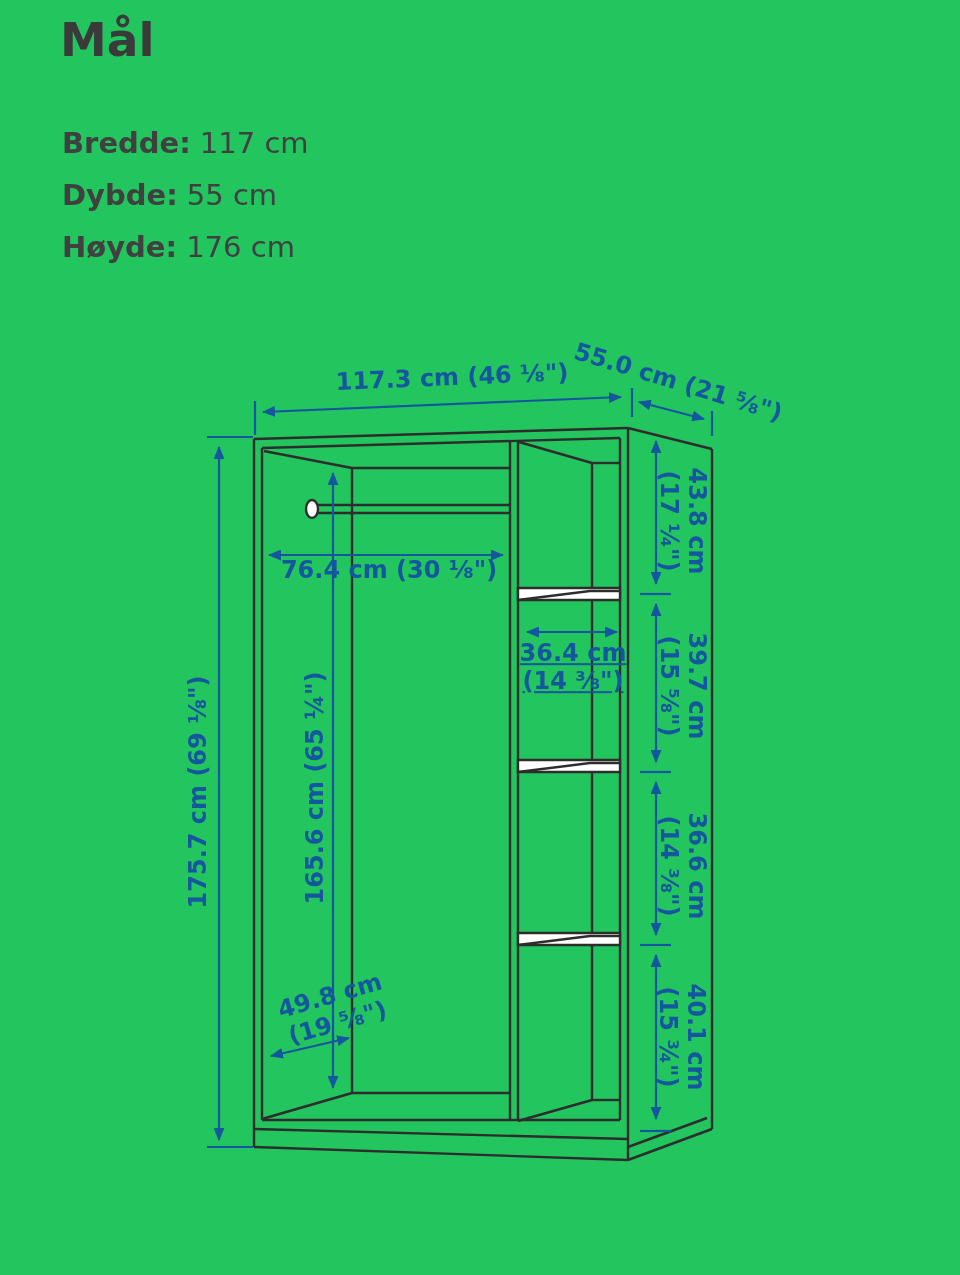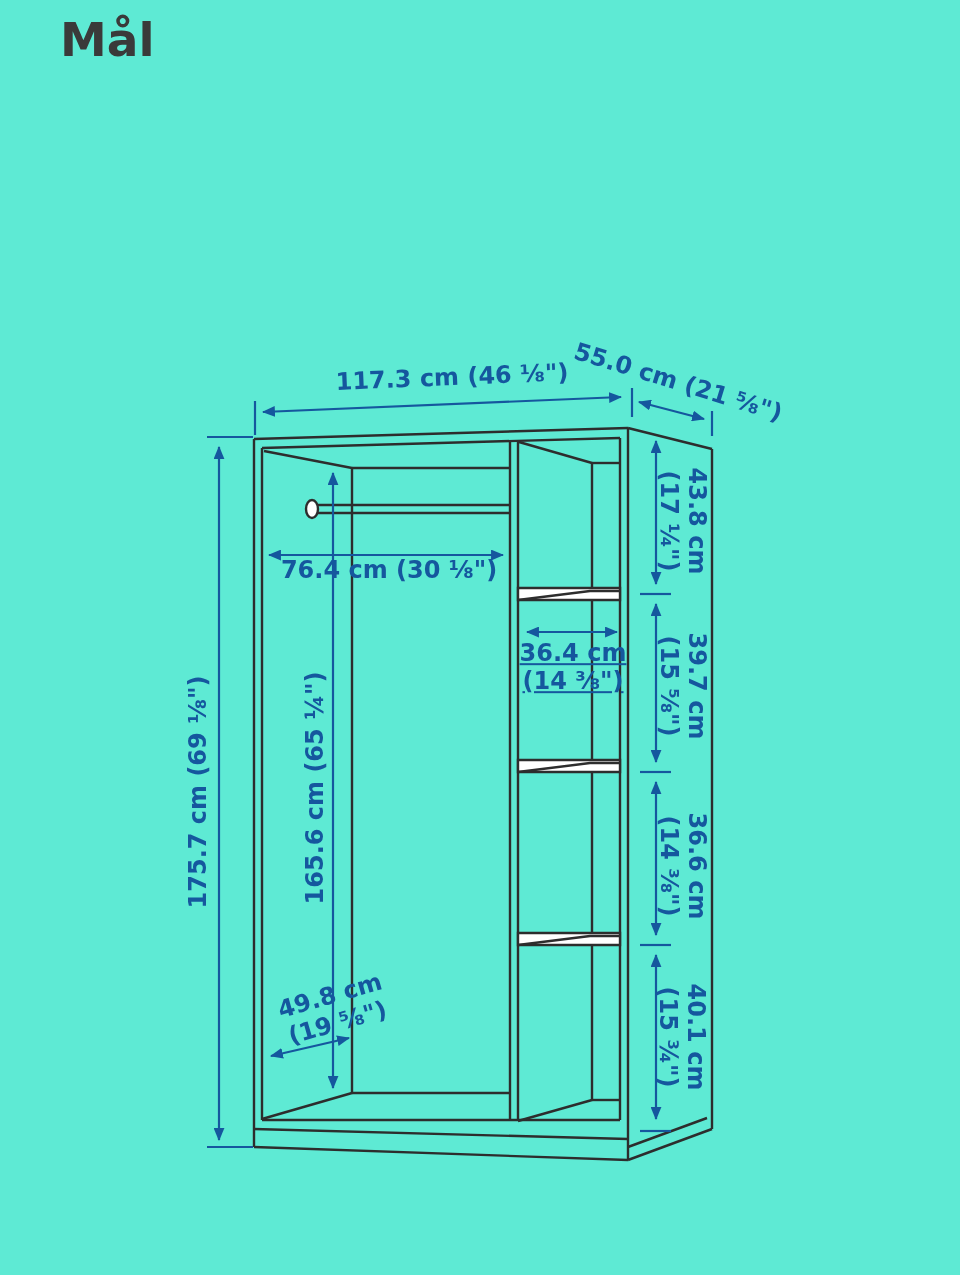--- a/index.html
+++ b/index.html
@@ -1,17 +1,17 @@
 <!DOCTYPE html>
 <html><head>
 <meta charset="utf-8">
 <style>
   html,body{margin:0;padding:0;background:#fff;}
   #page{
-    position:relative;width:960px;height:1275px;background:#5eead4;overflow:hidden;
+    position:relative;width:960px;height:1275px;background:#22c55e;overflow:hidden;
     font-family:"DejaVu Sans","Liberation Sans",sans-serif;
   }
   .page-title{
     position:absolute;left:60px;top:12px;
     font-size:47px;font-weight:bold;color:#3a3a3a;letter-spacing:0;
   }
   .specs{position:absolute;left:62px;top:128px;}
   .spec-row{font-size:29px;color:#404040;margin-bottom:20px;line-height:1.1;}
   .spec-label{font-weight:bold;}
   .spec-value{font-weight:normal;margin-left:9px;}
@@ -27,20 +27,25 @@
   .rd{transform:translate(-50%,-50%) rotate(17deg);}
   .rf{transform:translate(-50%,-50%) rotate(-16deg);}
 </style>
 </head>
 <body>
 
 <div id="page">
 
   <div class="page-title">Mål</div>
 
+  <div class="specs">
+    <div class="spec-row"><span class="spec-label">Bredde:</span><span class="spec-value">117 cm</span></div>
+    <div class="spec-row"><span class="spec-label">Dybde:</span><span class="spec-value">55 cm</span></div>
+    <div class="spec-row"><span class="spec-label">Høyde:</span><span class="spec-value">176 cm</span></div>
+  </div>
 
   <svg width="960" height="1275" viewBox="0 0 960 1275">
     <defs>
       <marker id="ah" viewBox="0 0 12 10" refX="11" refY="5" markerWidth="13" markerHeight="11" orient="auto-start-reverse" markerUnits="userSpaceOnUse">
         <path d="M0,0 L12,5 L0,10 Z" fill="#15579E"></path>
       </marker>
     </defs>
 
     <g stroke="#2d2d2d" stroke-width="2.4" fill="none">
 

